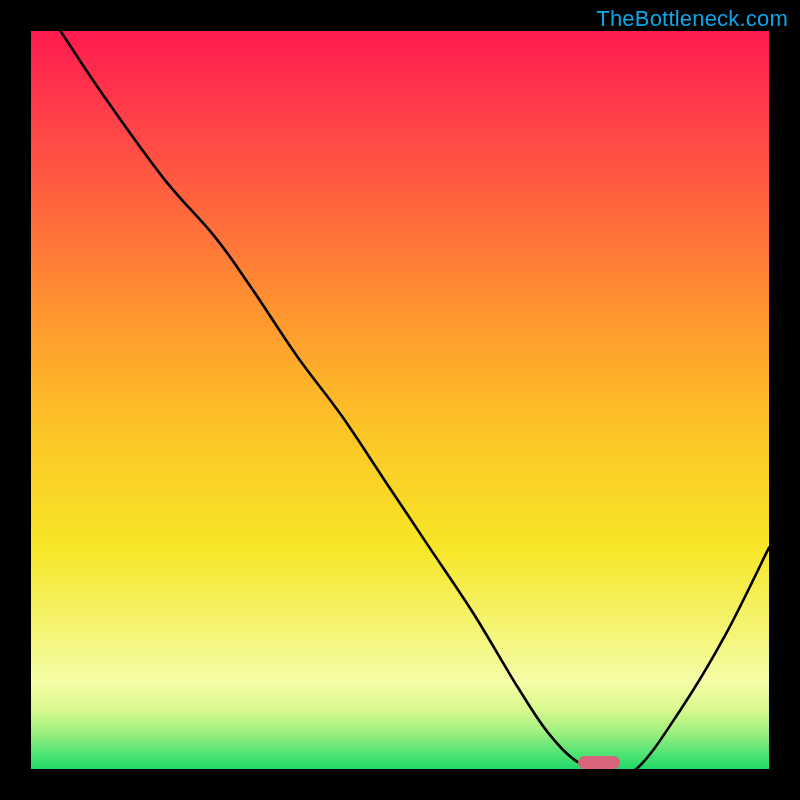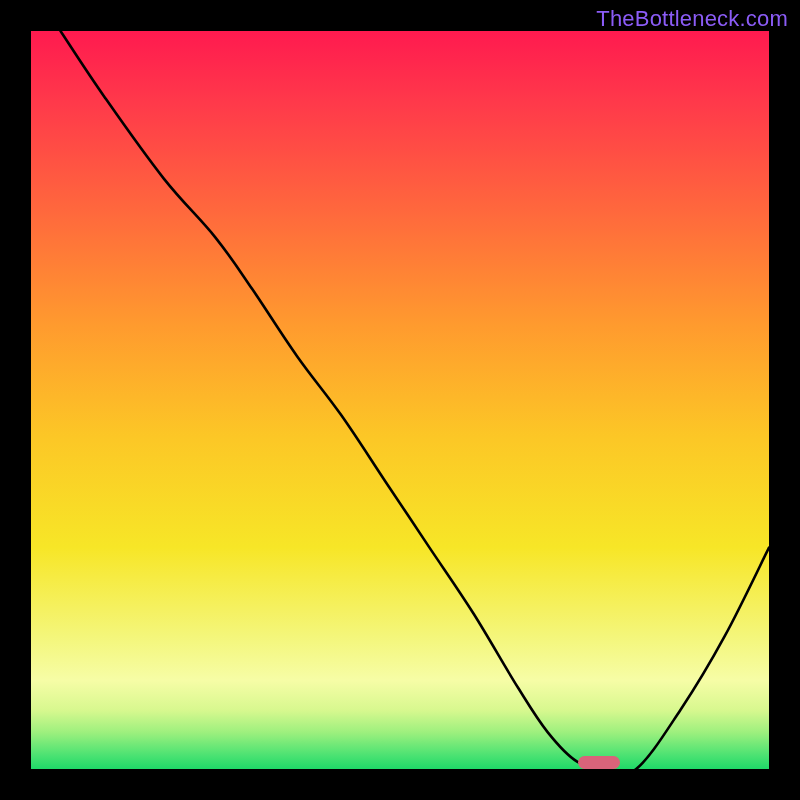--- a/index.html
+++ b/index.html
@@ -38,21 +38,21 @@
       #d8f88f 92%,
       #9ef07e 95%,
       #4fe373 98%,
       #1fd968 100%
     );
   }
   .watermark {
     position: absolute;
     top: 6px;
     right: 12px;
-    color: #8b5cf6;
+    color: #0ea5e9;
     font-size: 22px;
     font-weight: 500;
     letter-spacing: 0.2px;
     user-select: none;
   }
   svg.curve {
     position: absolute;
     left: 0; top: 0;
     width: 738px;
     height: 738px;

